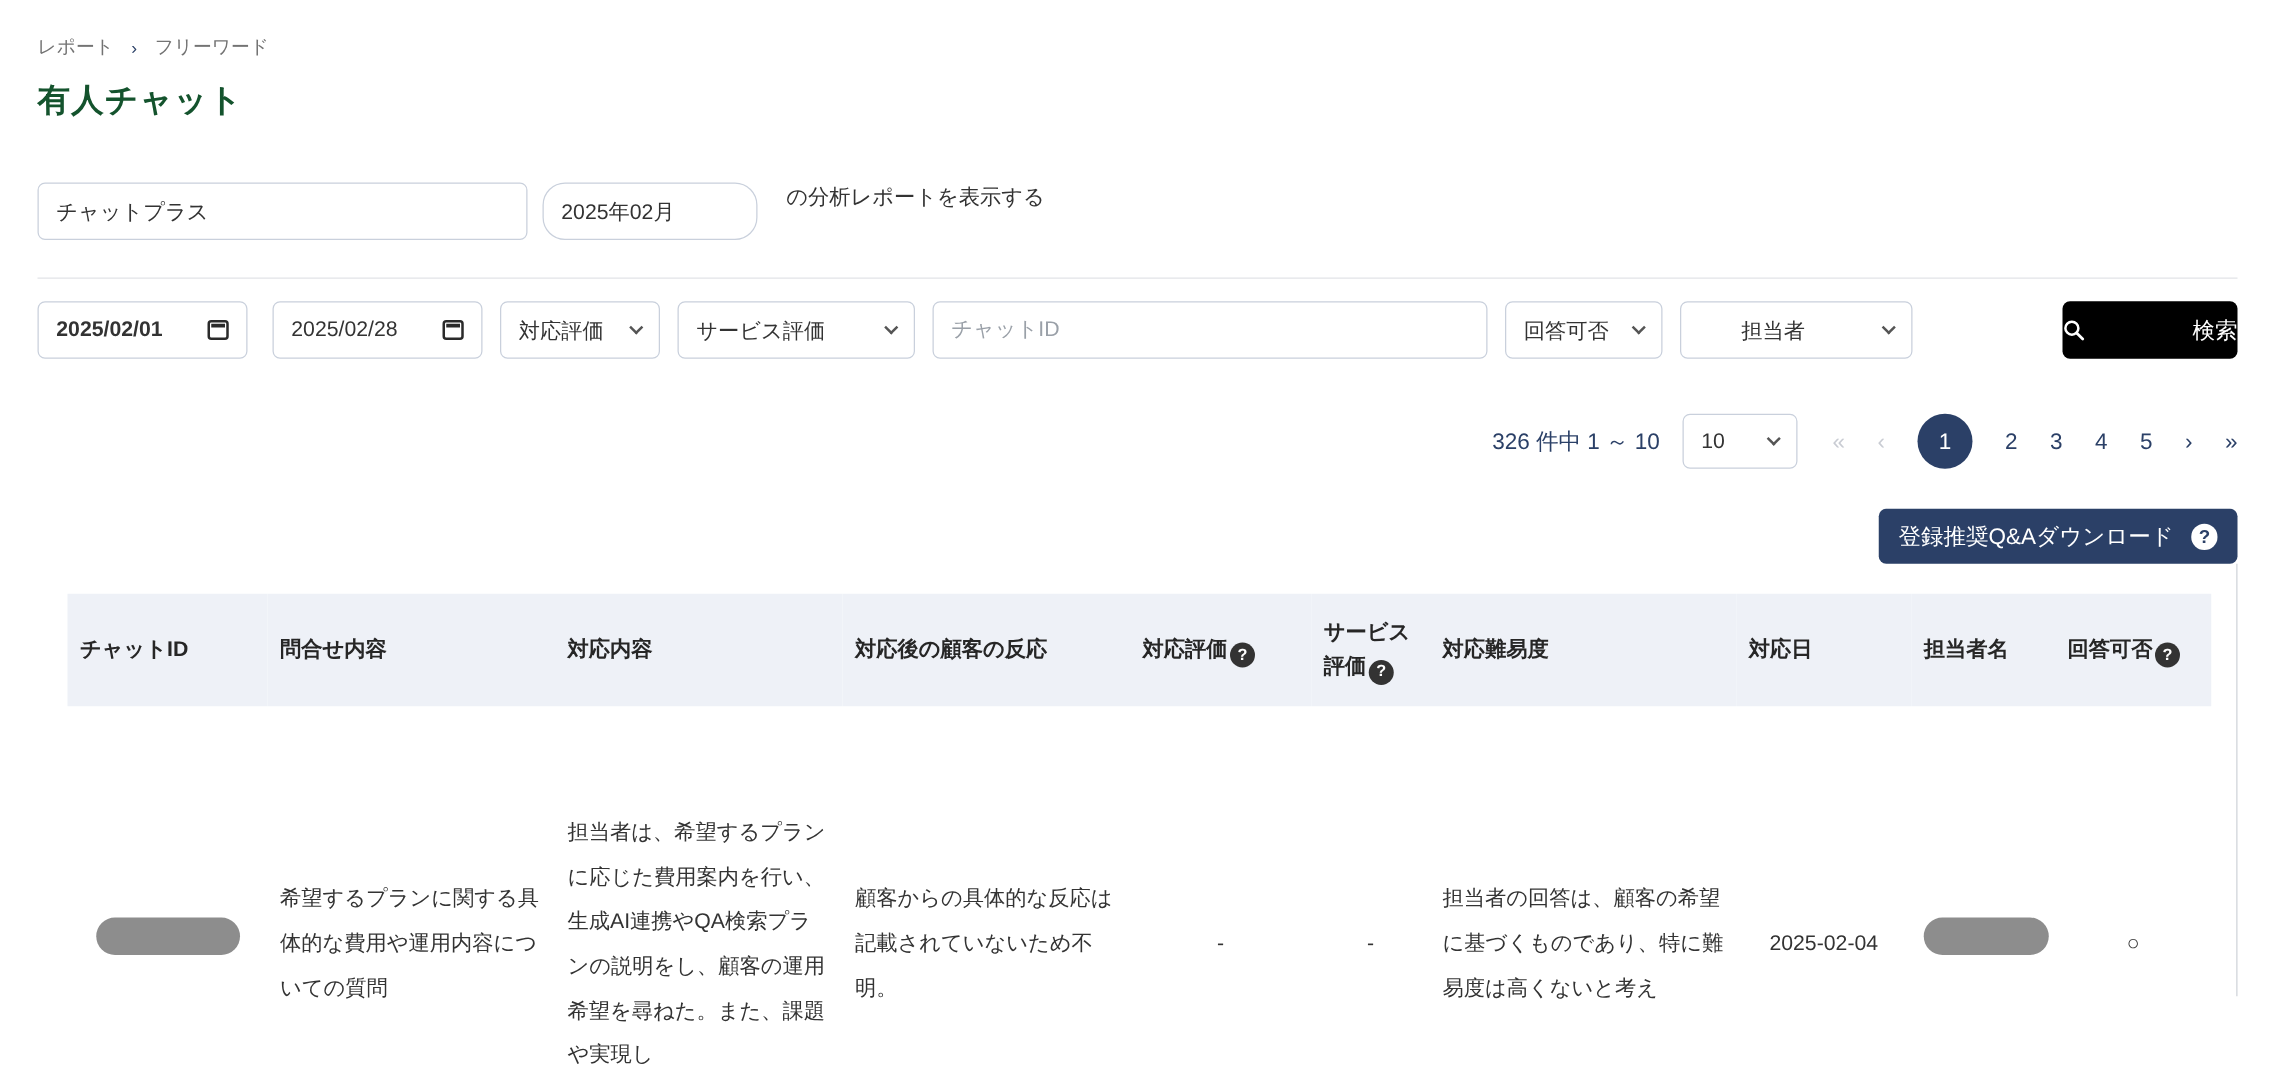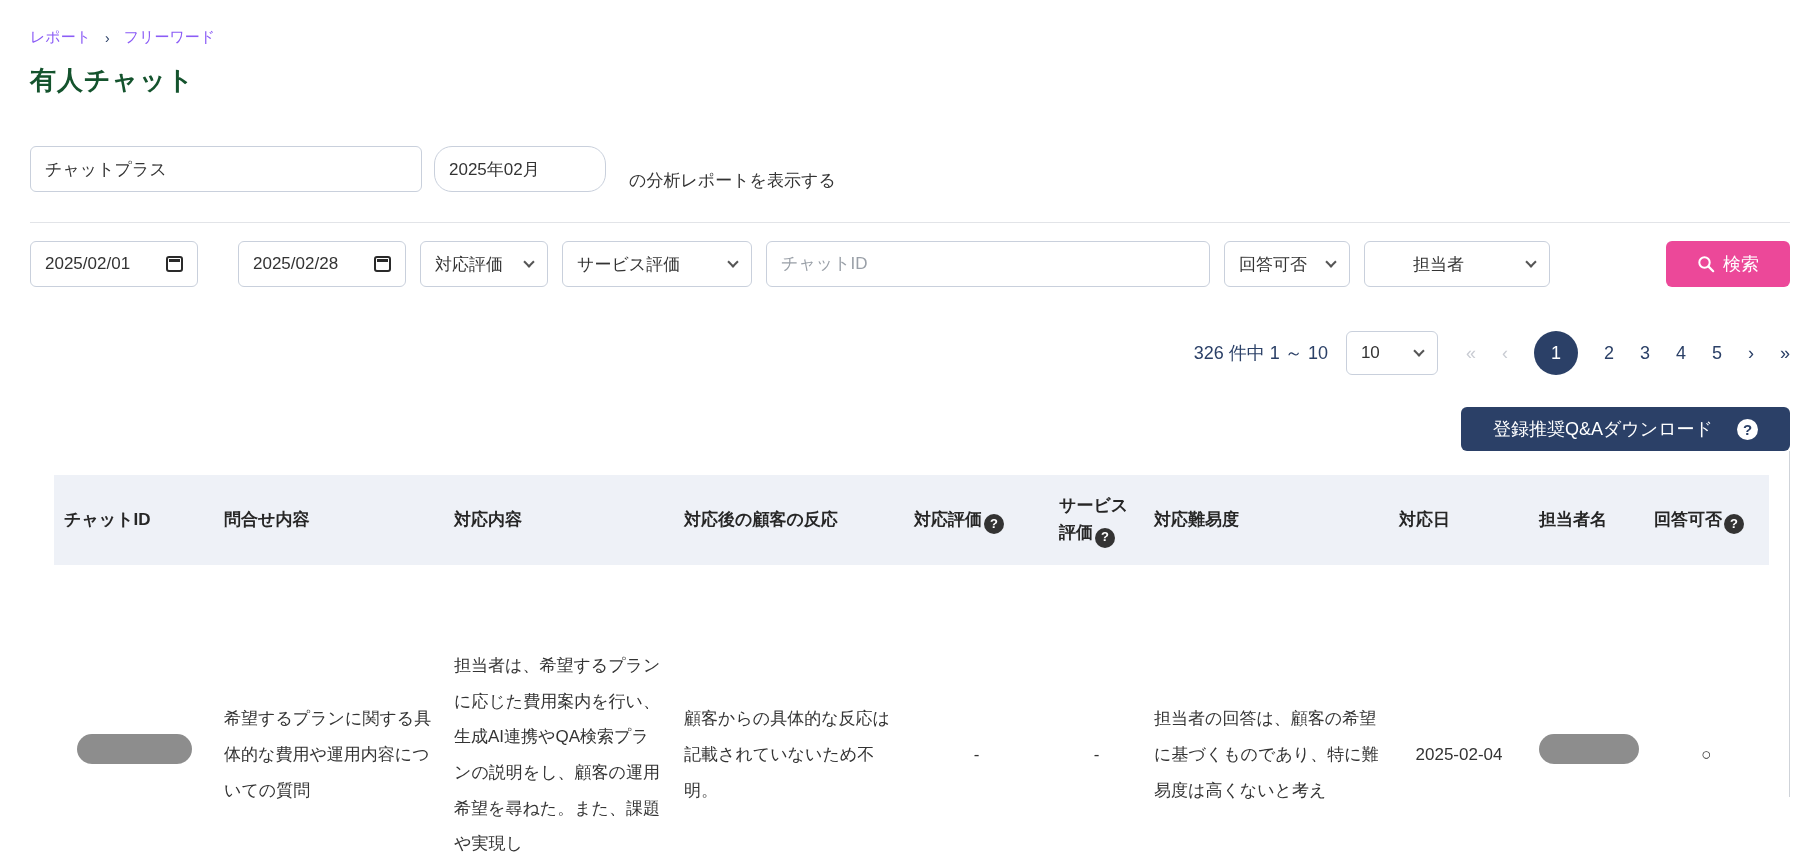--- a/index.html
+++ b/index.html
@@ -2,73 +2,73 @@
 <html><head>
 <meta charset="utf-8">
 <style>
   * { margin:0; padding:0; box-sizing:border-box; }
   html,body { width:1820px; height:855px; overflow:hidden; background:#fff;
     font-family:"Liberation Sans", sans-serif; color:#333; }
   .page { width:1820px; padding:28px 30px 0 30px; }
 
   
   .breadcrumb { display:flex; align-items:center; gap:14px; font-size:15px; color:#2b4067; }
-  .breadcrumb a { color:#8b5cf6; text-decoration:none; cursor:pointer; }
+  .breadcrumb a { color:#737373; text-decoration:none; cursor:pointer; }
   .crumb-sep { font-size:14px; color:#2b4067; }
 
   
   .title-row { display:flex; align-items:baseline; gap:22px; margin-top:16px; }
   .page-title { font-size:26px; font-weight:bold; color:#14532d; letter-spacing:1px; }
   .page-subtitle { font-size:16px; color:#333; }
 
   
-  .selector-row { display:flex; align-items:flex-end; margin-top:48px; gap:12px; }
+  .selector-row { display:flex; align-items:flex-start; margin-top:48px; gap:12px; }
   .tbox { height:46px; border:1px solid #c9d0dc; border-radius:6px; background:#fff;
           font-size:17px; color:#333; padding:0 14px; font-family:inherit; }
   .product-input { width:392px; }
   .month-input { width:172px;border-radius:18px; }
   .selector-suffix { font-size:17px; color:#333; margin-left:11px; }
 
   .divider { border:none; border-top:1px solid #e2e4e8; margin-top:30px; }
 
   
   .filter-row { display:flex; align-items:center; margin-top:18px; gap:14px; }
   .ctrl { height:46px; border:1px solid #c9d0dc; border-radius:6px; background:#fff;
           display:flex; align-items:center; padding:0 14px; font-size:17px; color:#333; cursor:pointer; }
   .datebox { width:168px; justify-content:space-between; }
-  .datebox.first { margin-right:26px; }
+  .datebox.first { margin-right:6px;font-weight:bold; }
   .cal-icon { width:17px; height:16px; border:2px solid #2a2a2a; border-radius:3px; position:relative; display:inline-block; }
   .cal-icon::before { content:""; position:absolute; left:1px; right:1px; top:1px; height:3px; background:#2a2a2a; }
   .selectbox { justify-content:space-between; }
   .sel-rating { width:128px; }
   .sel-service { width:190px; }
   .sel-answerable { width:126px; }
   .sel-agent { width:186px;padding-left:48px; }
   .chev { width:8px; height:8px; border-right:2px solid #555; border-bottom:2px solid #555;
           transform:rotate(45deg); margin-top:-5px; flex:0 0 auto; margin-left:10px; }
   .chatid-input { width:444px; }
   .chatid-input::placeholder { color:#9aa0a8; }
-  .search-btn { margin-left:auto; width:124px; height:46px; background:#ec4899; color:#fff;
+  .search-btn { margin-left:auto; width:140px; height:46px; background:#000000; color:#fff;
     border:none; border-radius:6px; font-size:18px; font-family:inherit; display:flex;
-    align-items:center; justify-content:center; gap:8px; cursor:pointer; }
+    align-items:center; justify-content:space-between; gap:8px; cursor:pointer; }
 
   
   .pagination-row { display:flex; align-items:center; justify-content:flex-end; margin-top:44px; gap:18px; }
   .page-summary { font-size:18px; color:#2b4067; }
   .pagesize-select { width:92px; height:44px; }
   .pager { display:flex; align-items:center; gap:26px; margin-left:10px; }
   .pager-item { font-size:18px; color:#2b4067; cursor:pointer; }
   .pager-item.disabled { color:#c9ccd3; cursor:default; }
   .pager-item.active { width:44px; height:44px; border-radius:50%; background:#2b4067; color:#fff;
     display:flex; align-items:center; justify-content:center; }
 
   
   .download-row { display:flex; justify-content:flex-end; margin-top:32px; }
   .download-btn { height:44px; background:#2b4067; color:#fff; border:none; border-radius:6px;
-    font-size:18px; font-family:inherit; padding:0 32px; display:flex; align-items:center; gap:24px; cursor:pointer; }
+    font-size:18px; font-family:inherit; padding:0 16px; display:flex; align-items:center; gap:14px; cursor:pointer; }
   .help-circle-light { width:21px; height:21px; border-radius:50%; background:#fff; color:#2b4067;
     font-size:15px; font-weight:bold; display:inline-flex; align-items:center; justify-content:center; }
 
   
   .tabbar { margin-top:8px; border-bottom:1px solid #d8dce3; }
   .tab-active { display:inline-block; background:#fff; border:1px solid #d8dce3; border-bottom:1px solid #fff;
     margin-bottom:-1px; border-radius:6px 6px 0 0; padding:13px 42px; font-size:17px; font-weight:bold;
     color:#1fc0e8; cursor:pointer; }
 
   

